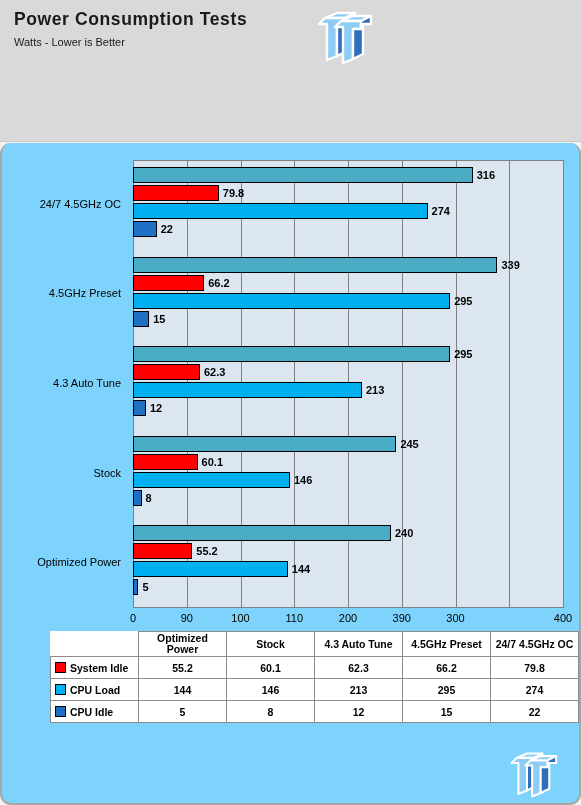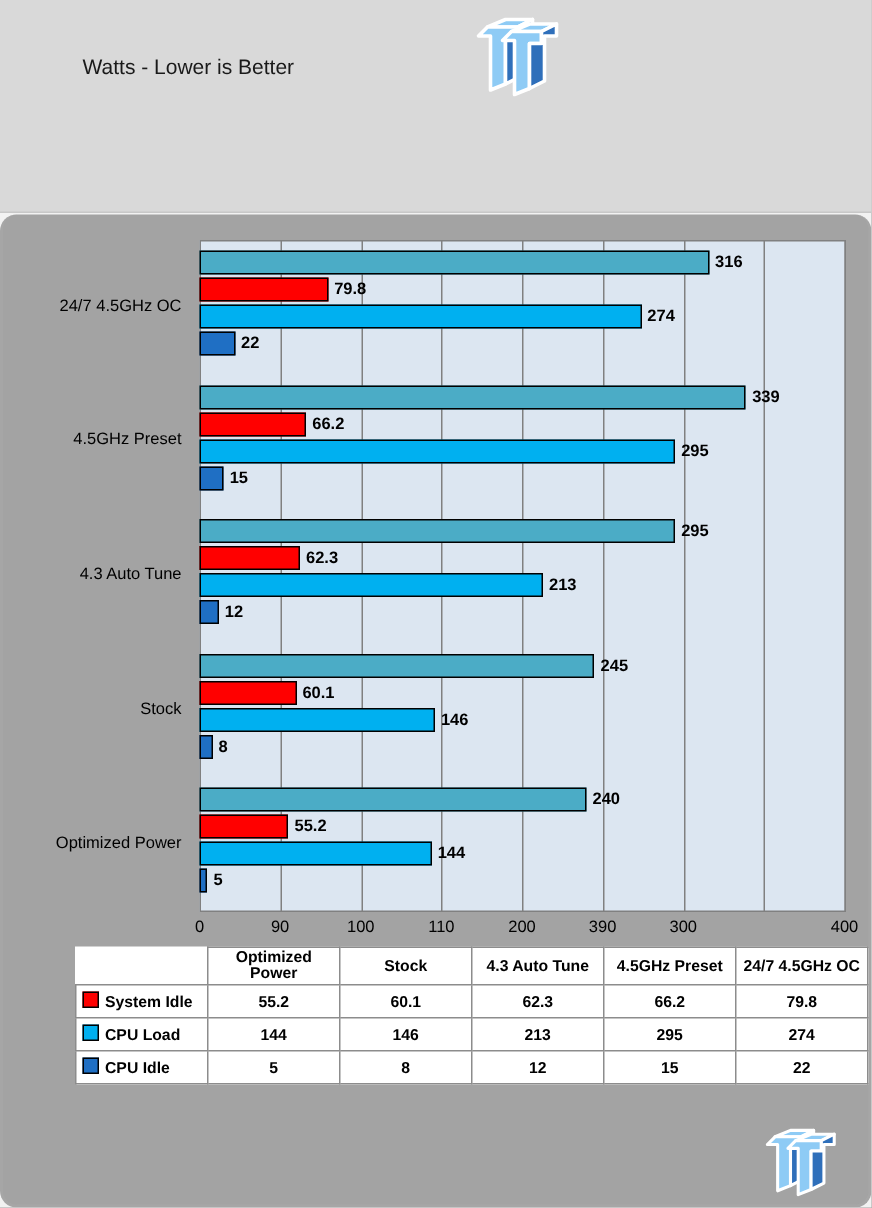--- a/index.html
+++ b/index.html
@@ -18,23 +18,22 @@
     box-sizing:border-box;
   }
   #title{
     position:absolute;left:14px;top:9px;
     font-size:17.5px;font-weight:bold;color:#1a1a1a;
     letter-spacing:0.6px;
     white-space:nowrap;
   }
   #subtitle{
     position:absolute;left:14px;top:36px;
-    font-size:14px;color:#1a1a1a;
-    white-space:nowrap;
-    margin-left:41px;
+    font-size:11px;color:#1a1a1a;
+    white-space:nowrap;
   }
   
   #logo{
     position:absolute;left:315px;top:10px;width:258px;height:58px;
   }
   #logo-mark{
     position:absolute;left:0px;top:0px;width:58px;height:56px;
   }
   #logo-text{
     position:absolute;left:62px;top:4px;
@@ -44,21 +43,21 @@
       -1.6px -1.6px 0 #ffffff, 1.6px -1.6px 0 #ffffff,
       -1.6px 1.6px 0 #ffffff, 1.6px 1.6px 0 #ffffff,
       0 -1.8px 0 #ffffff, 0 1.8px 0 #ffffff,
       -1.8px 0 0 #ffffff, 1.8px 0 0 #ffffff,
       2.5px 2.5px 2px rgba(120,120,120,0.55);
     white-space:nowrap;
   }
   
   #chart-region{
     position:absolute;left:0;top:143px;width:581px;height:662px;
-    background:#a3a3a3;
+    background:#7dd3fc;
     border-left:2px solid #a6a6a6;
     border-right:2px solid #a6a6a6;
     border-bottom:2px solid #a6a6a6;
     box-sizing:border-box;
     border-radius:11px;
   }
   #plot{
     position:absolute;left:131px;top:17px;width:431px;height:448px;
     background:#dce6f1;
     border:1px solid #808080;
@@ -119,20 +118,21 @@
     vertical-align:-1px;
   }
   #watermark{
     position:absolute;left:505px;top:608px;width:52px;height:48px;
   }
 </style>
 </head>
 <body>
 
 <div id="header">
+  <div id="title">Power Consumption Tests</div>
   <div id="subtitle">Watts - Lower is Better</div>
 
   <div id="logo">
     <div id="logo-mark">
       <svg viewBox="0 0 58 56" width="58" height="56">
         <g stroke="#ffffff" stroke-width="2.4" stroke-linejoin="round">
           <path d="M10 8 L22 3 L40 3 L30 8 Z" fill="#8ecbf5"></path>
           <path d="M10 8 L30 8 L30 16 L22 16 L22 46 L12 50 L12 14 L4 14 Z" fill="#8ecbf5"></path>
           <path d="M30 8 L40 3 L40 11 L32 11 L32 41 L22 46 L22 16 L30 16 Z" fill="#2f6fba"></path>
           <path d="M26 11 L38 6 L56 6 L46 11 Z" fill="#8ecbf5"></path>

